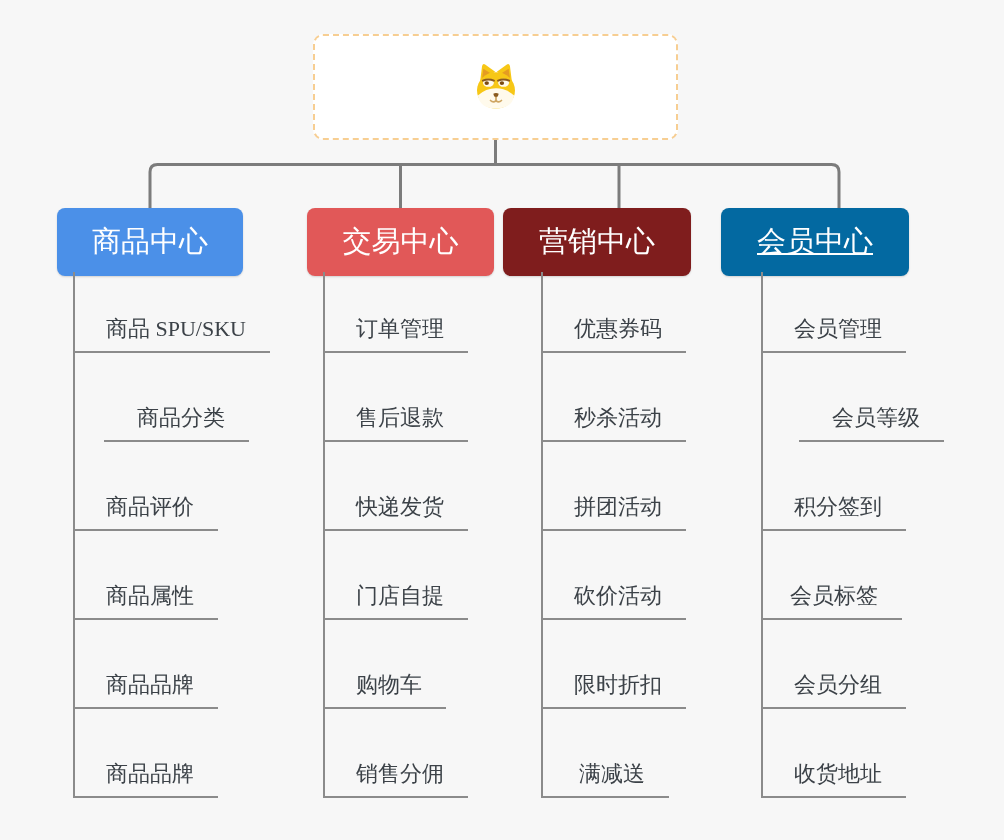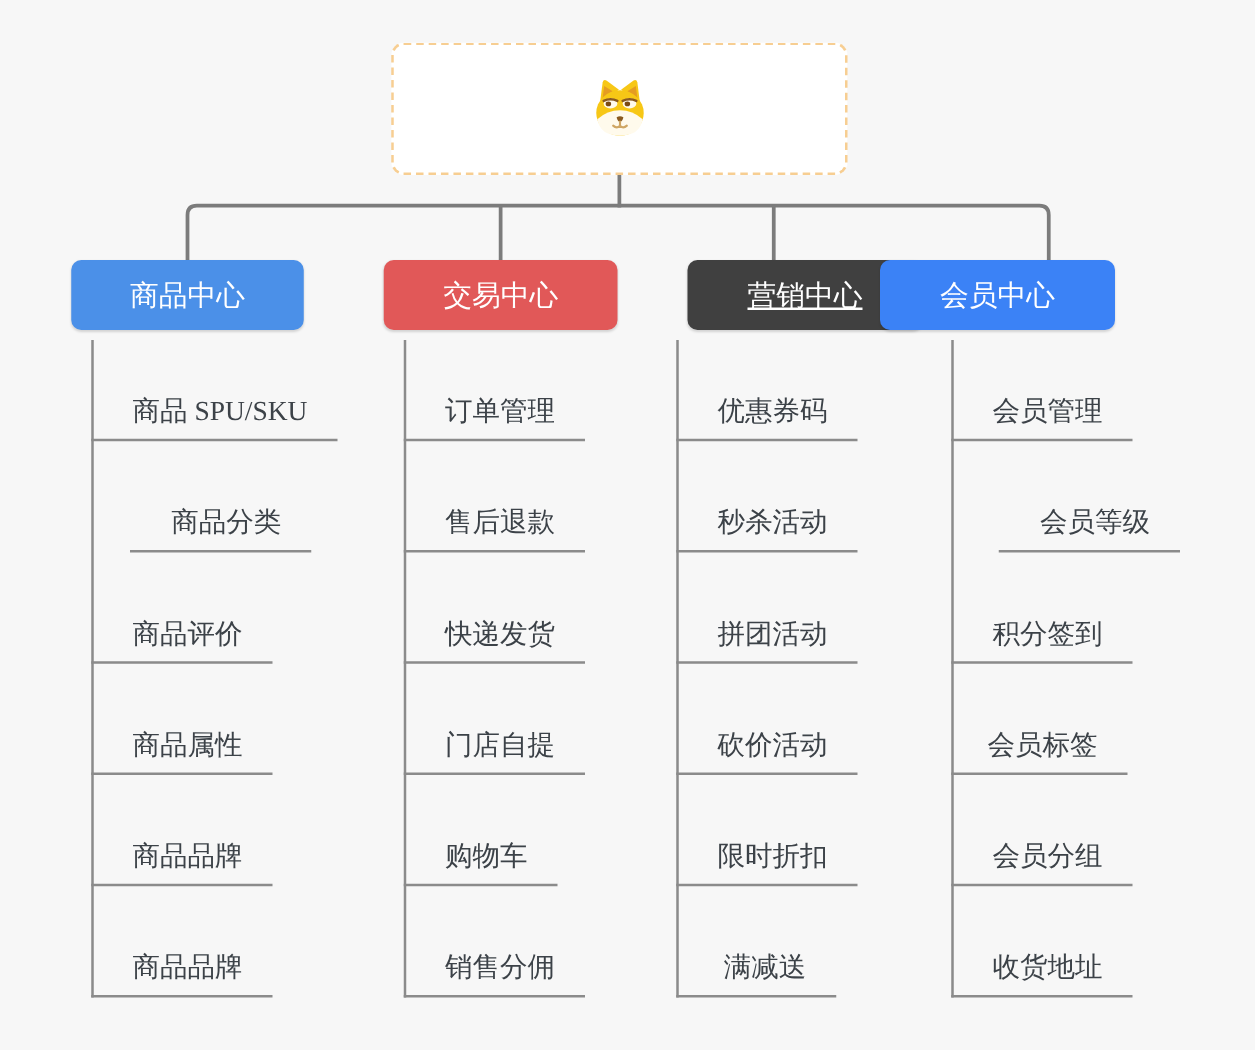--- a/index.html
+++ b/index.html
@@ -9,22 +9,22 @@
 
   .root-node{
     position:absolute;left:313px;top:34px;width:365px;height:106px;
     background:#ffffff;border:2px dashed #f7ce92;border-radius:10px;
     box-sizing:border-box;display:flex;align-items:center;justify-content:center;gap:14px;
   }
   .root-title{font-size:44px;color:#f0a93d;letter-spacing:1px;white-space:nowrap;}
   .dog-icon{width:54px;height:54px;flex:0 0 auto;}
 
   .branch-header{
-    position:absolute;top:208px;height:56px;border-radius:8px;
-    color:#ffffff;font-size:23px;display:flex;align-items:center;justify-content:center;
+    position:absolute;top:208px;height:68px;border-radius:8px;
+    color:#ffffff;font-size:29px;display:flex;align-items:center;justify-content:center;
     box-shadow:0 1px 2px rgba(0,0,0,0.15);white-space:nowrap;box-sizing:border-box;
   }
   .branch-spine{position:absolute;top:272px;width:2px;height:526px;background:#8b8b8b;}
 
   .topic-item{
     position:absolute;transform:translateY(-100%);
     font-size:22px;line-height:28px;color:#3c4248;
     padding:0 24px 8px 33px;border-bottom:2px solid #8b8b8b;white-space:nowrap;font-family:Liberation Serif, serif;
   }
 </style>
@@ -72,29 +72,29 @@
       <div class="topic-item" style="left: 73px; top: 709px;">商品品牌</div>
       <div class="topic-item" style="left: 73px; top: 798px;">商品品牌</div>
       <div class="branch-header" style="left: 307px; width: 187px; background: rgb(225, 88, 88);">交易中心</div>
       <div class="branch-spine" style="left: 323px;"></div>
       <div class="topic-item" style="left: 323px; top: 353px;">订单管理</div>
       <div class="topic-item" style="left: 323px; top: 442px;">售后退款</div>
       <div class="topic-item" style="left: 323px; top: 531px;">快递发货</div>
       <div class="topic-item" style="left: 323px; top: 620px;">门店自提</div>
       <div class="topic-item" style="left: 323px; top: 709px;">购物车</div>
       <div class="topic-item" style="left: 323px; top: 798px;">销售分佣</div>
-      <div class="branch-header" style="left: 550px; width: 188px; background: #404040; text-decoration: underline;">营销中心</div>
+      <div class="branch-header" style="left: 503px; width: 188px; background: #7f1d1d;">营销中心</div>
       <div class="branch-spine" style="left: 541px;"></div>
       <div class="topic-item" style="left: 541px; top: 353px;">优惠券码</div>
       <div class="topic-item" style="left: 541px; top: 442px;">秒杀活动</div>
       <div class="topic-item" style="left: 541px; top: 531px;">拼团活动</div>
       <div class="topic-item" style="left: 541px; top: 620px;">砍价活动</div>
       <div class="topic-item" style="left: 541px; top: 709px;">限时折扣</div>
       <div class="topic-item" style="left: 541px; top: 798px; padding-left: 38px;">满减送</div>
-      <div class="branch-header" style="left: 704px; width: 188px; background: #3b82f6;">会员中心</div>
+      <div class="branch-header" style="left: 721px; width: 188px; background: #0369a1; text-decoration: underline;">会员中心</div>
       <div class="branch-spine" style="left: 761px;"></div>
       <div class="topic-item" style="left: 761px; top: 353px;">会员管理</div>
       <div class="topic-item" style="left: 799px; top: 442px;">会员等级</div>
       <div class="topic-item" style="left: 761px; top: 531px;">积分签到</div>
       <div class="topic-item" style="left: 761px; top: 620px; padding-left: 29px;">会员标签</div>
       <div class="topic-item" style="left: 761px; top: 709px;">会员分组</div>
       <div class="topic-item" style="left: 761px; top: 798px;">收货地址</div>
     </div>
 
 </div>

